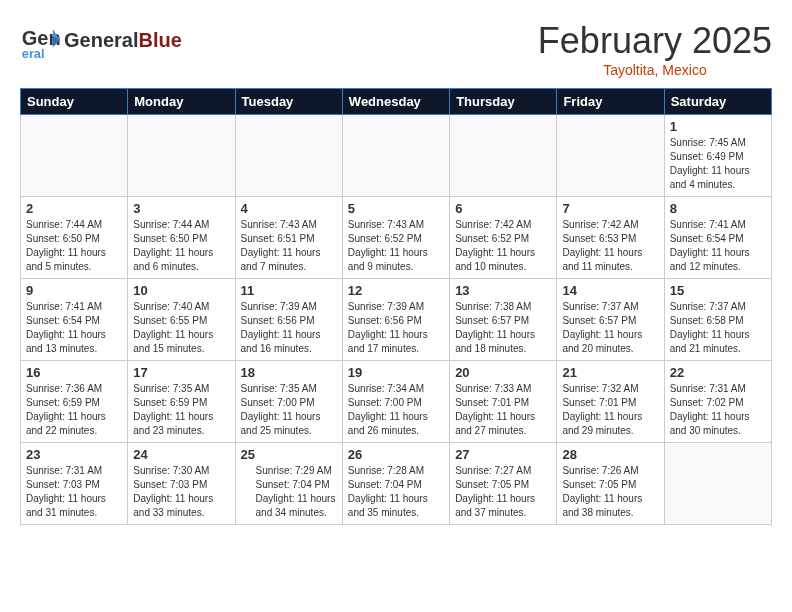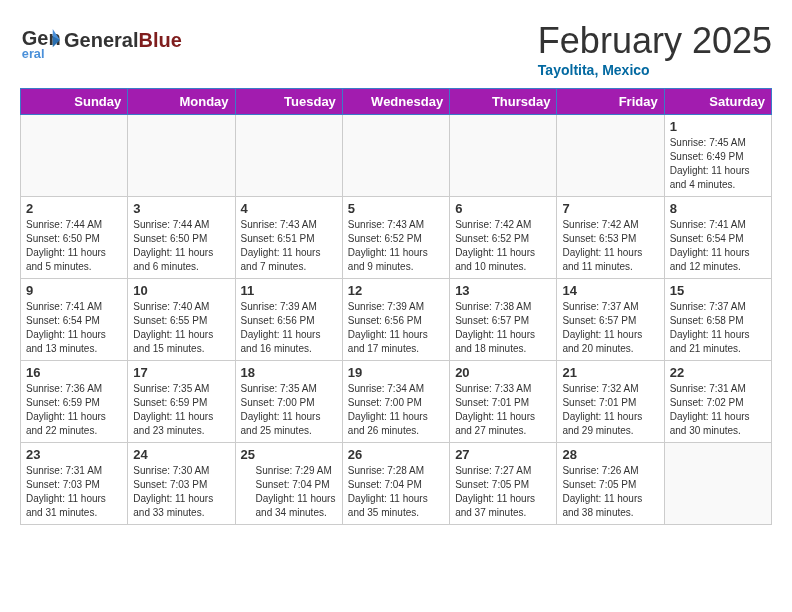--- a/index.html
+++ b/index.html
@@ -19,41 +19,40 @@
     .logo {
       display: flex;
       align-items: center;
     }
     .logo-icon {
       width: 40px;
       height: 40px;
       margin-right: 4px;
     }
     .title-block {
-      text-align: left;
+      text-align: center;
     }
     .month-title {
       font-size: 36px;
       color: #333;
       font-weight: normal;
     }
     .location {
       font-size: 14px;
-      color: #0369a1;
-      font-weight: bold;
+      color: #c2410c;
     }
     .calendar {
       width: 100%;
       border-collapse: collapse;
       border: 1px solid #ccc;
     }
     .calendar th {
-      background-color: #a21caf;
+      background-color: #0f172a;
       color: #fff;
-      text-align: right;
+      text-align: left;
       padding: 5px 6px;
       font-size: 13px;
       border: 1px solid #3a7bc8;
     }
     .calendar td {
       vertical-align: top;
       border: 1px solid #ccc;
       padding: 4px 5px;
       width: 107px;
       min-height: 80px;

